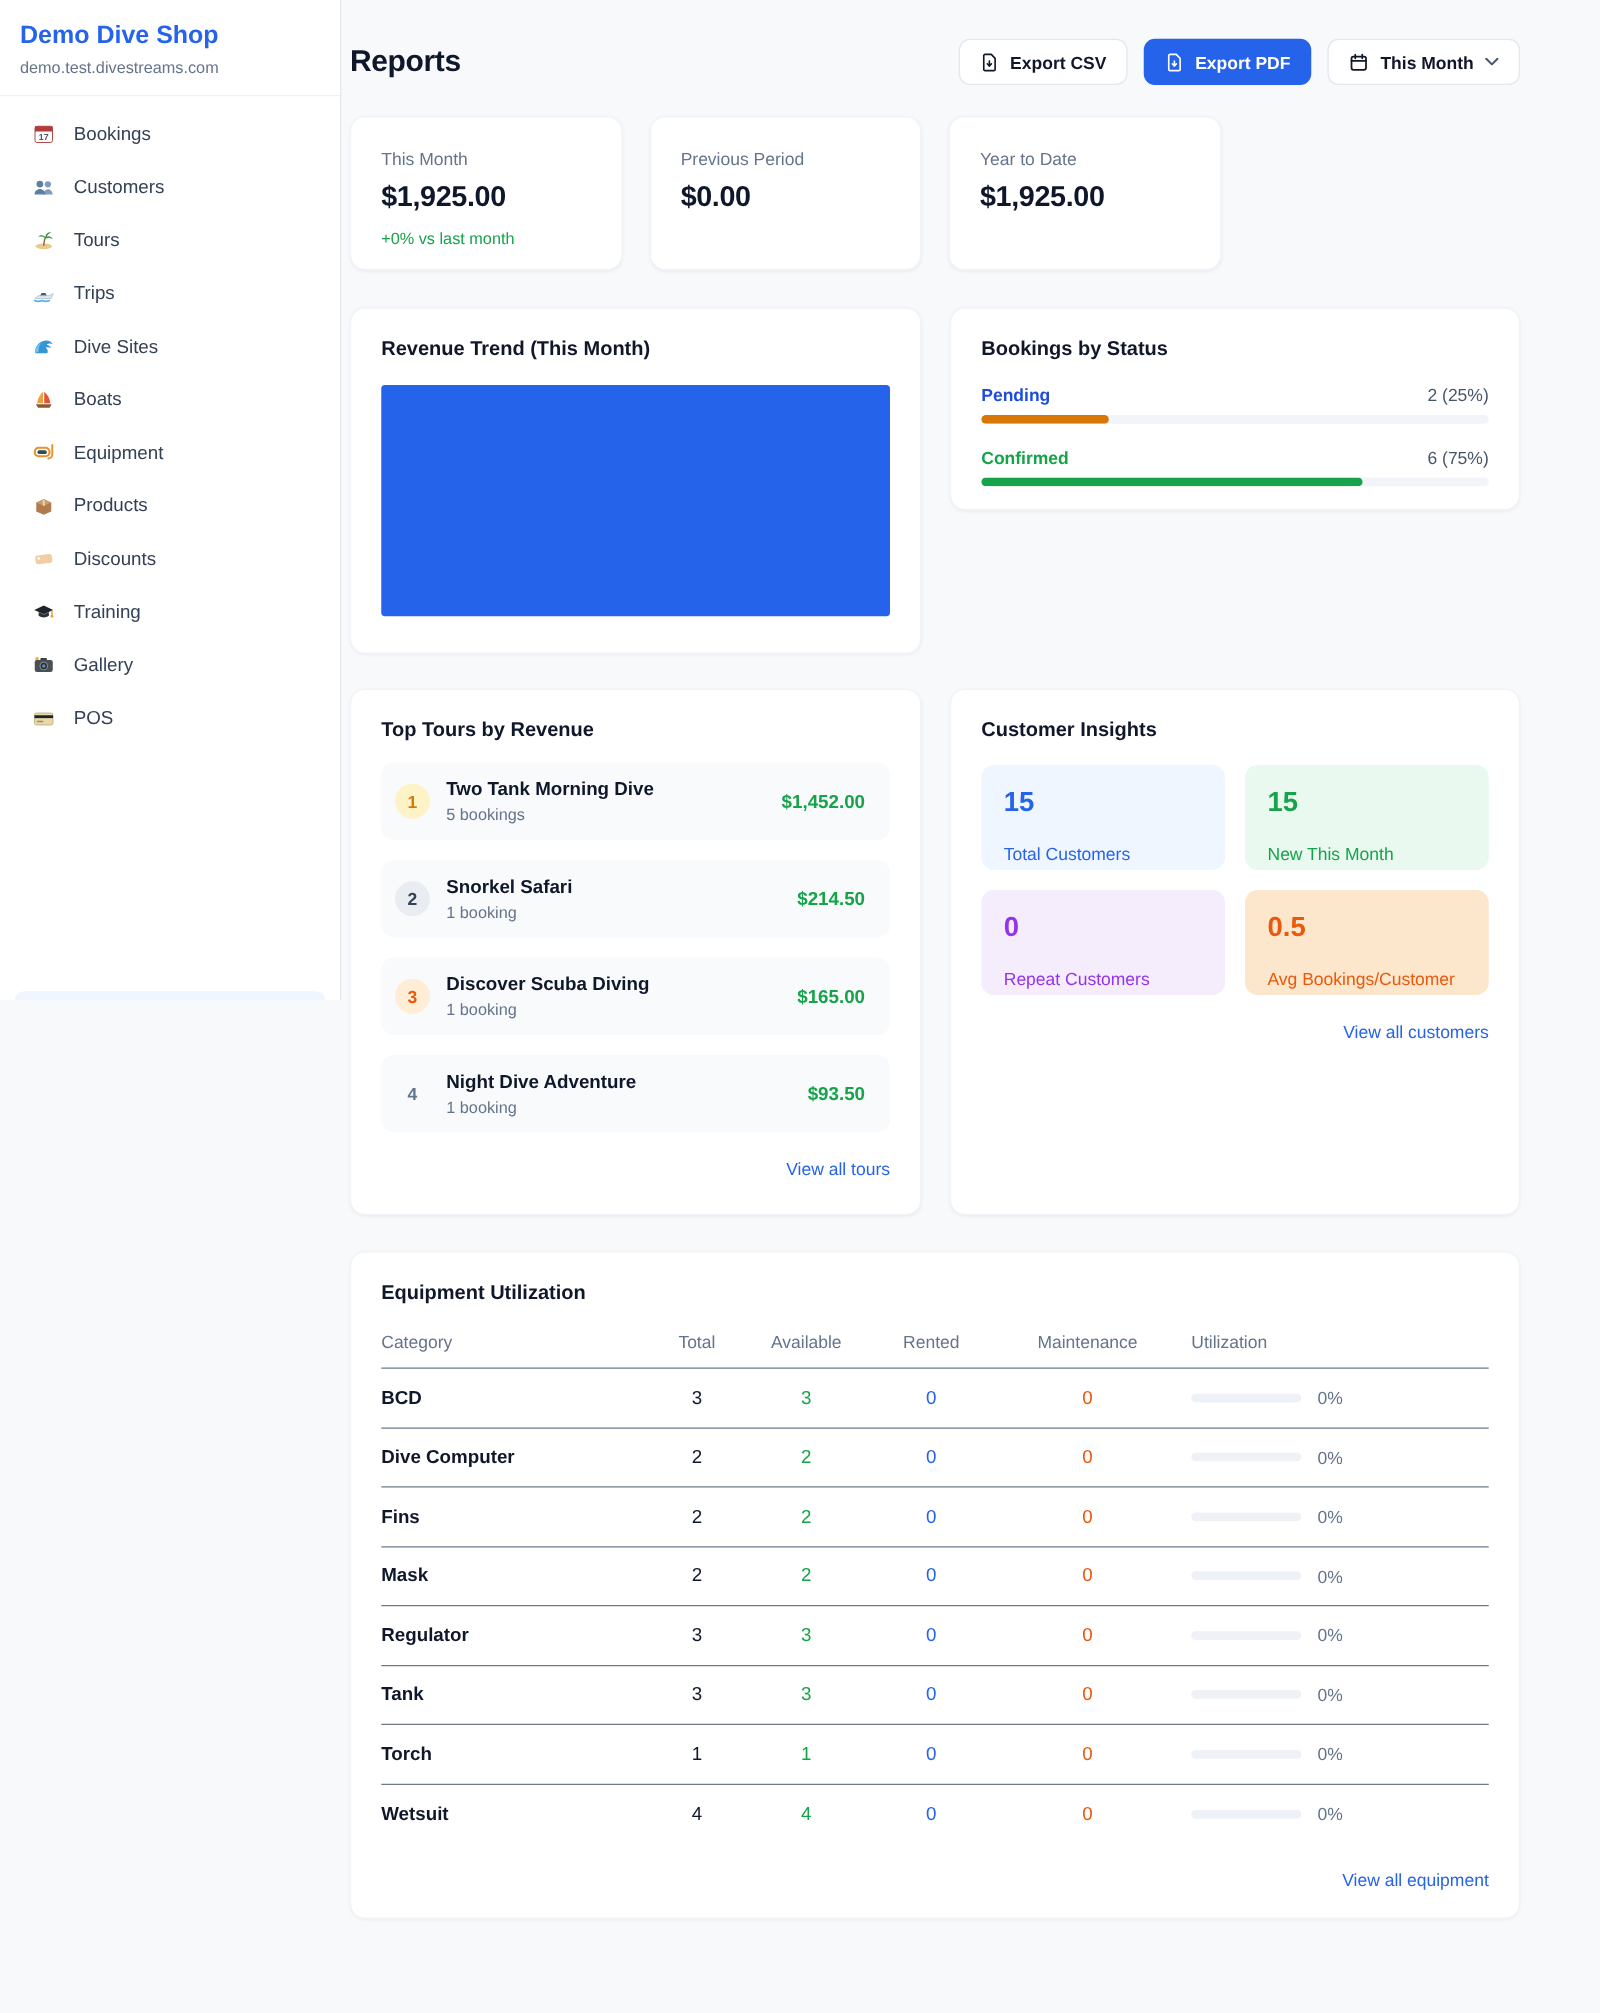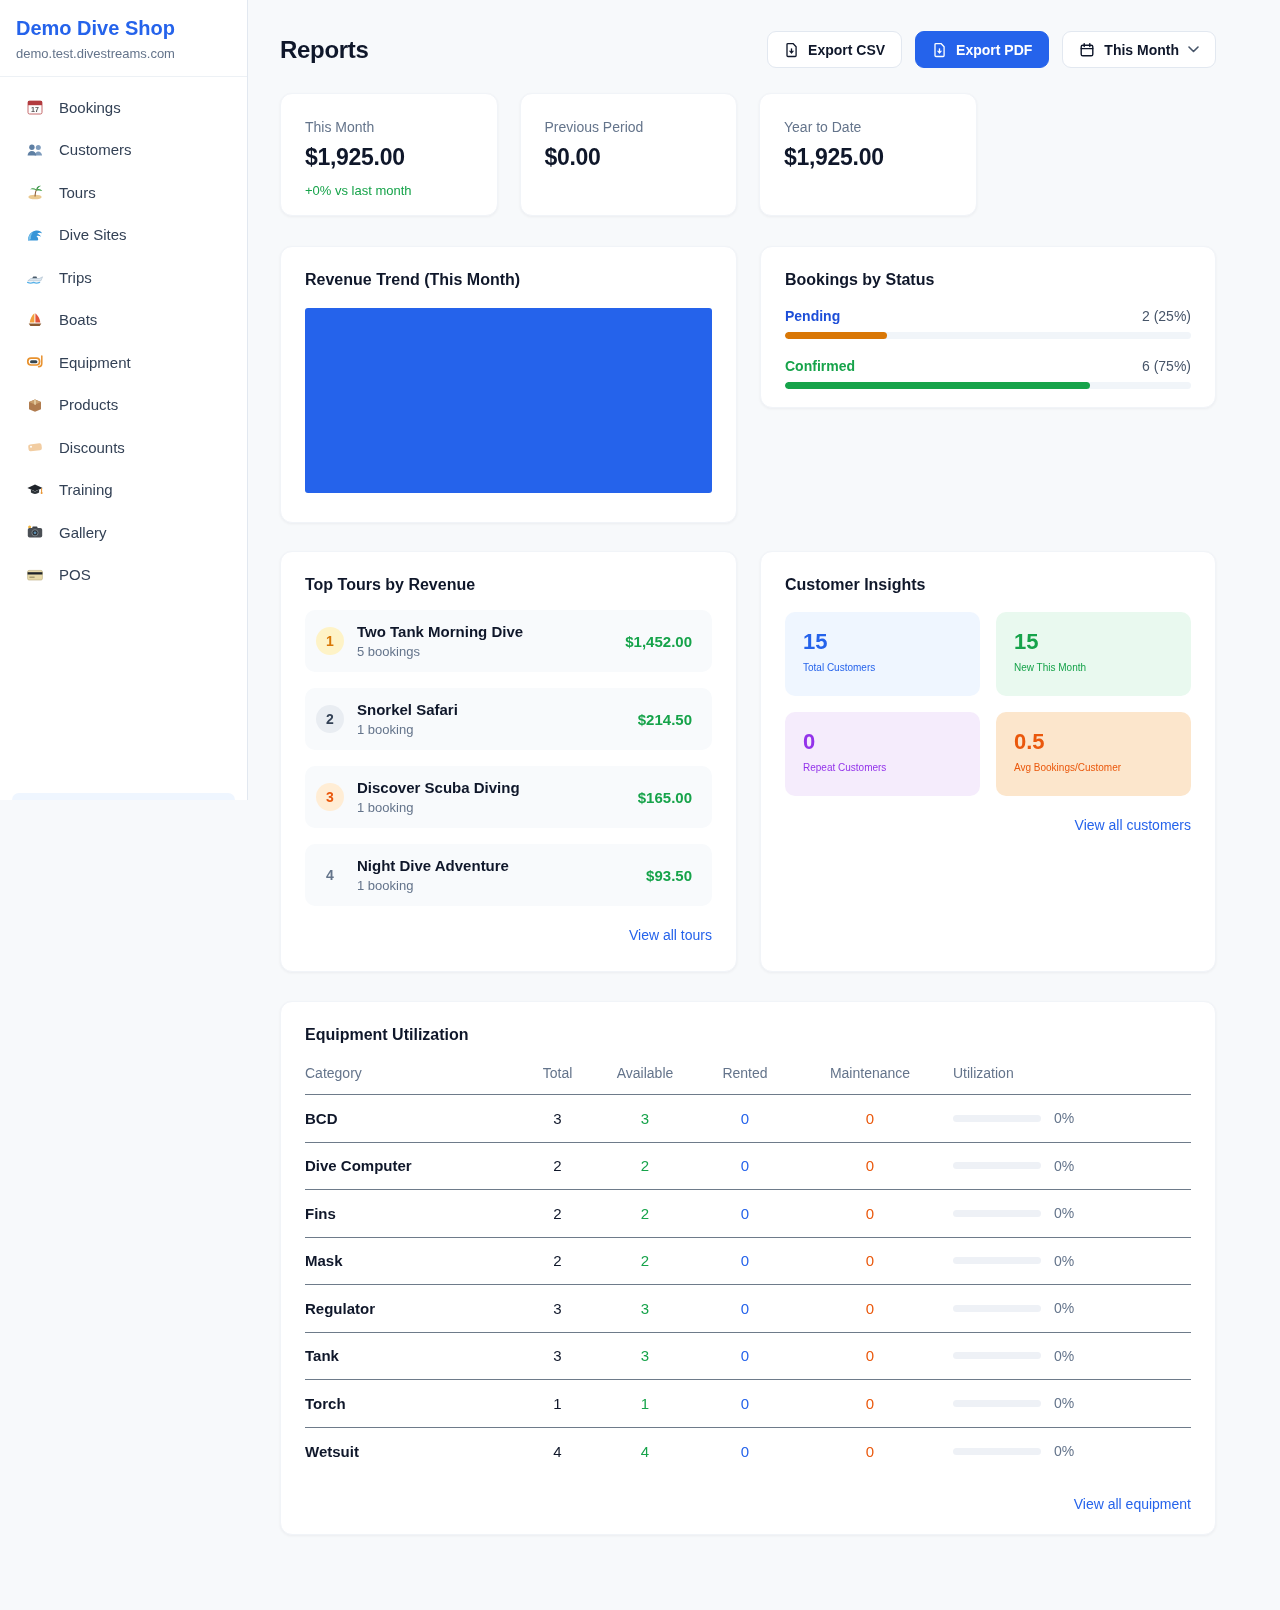--- a/index.html
+++ b/index.html
@@ -2,21 +2,21 @@
 <html><head>
 <meta charset="utf-8">
 <style>
   * { margin:0; padding:0; box-sizing:border-box; }
   html,body { width:1280px; }
   body {
     height:1610px; position:relative; background:#f7f9fb;
     font-family:"Liberation Sans", sans-serif; color:#0f172a;
   }
   
-  .sidebar { position:absolute; left:0; top:0; width:248px; height:800px;
+  .sidebar { position:absolute; left:0; top:0; width:273px; height:800px;
     background:#fff; border-right:1px solid #e2e8f0; display:flex; flex-direction:column;justify-content:space-between; }
   .brand { padding:17px 16px 15px; border-bottom:1px solid #edf1f5; }
   .brand-name { color:#2563eb; font-size:20px; font-weight:700; }
   .brand-domain { color:#64748b; font-size:13px; margin-top:6px; }
   .nav { flex:1; padding:9px 12px 0; position:relative; overflow:hidden; }
   .nav-item { display:flex; align-items:center; gap:15px; padding:10px 14px;
     border-radius:8px; color:#334155; font-size:15px; cursor:pointer; height:42.5px; }
   .nav-ico { width:18px; height:18px; flex:0 0 18px; display:inline-flex; }
   .nav-ico svg { width:18px; height:18px; }
   .nav-sliver { position:absolute; bottom:0; left:12px; right:12px; height:7px;
@@ -73,21 +73,21 @@
     justify-content:center; font-size:14px; font-weight:600; margin-right:13px;
     color:#64748b; flex:0 0 28px; }
   .tour-name { font-size:15px; font-weight:600; }
   .tour-sub { font-size:13px; color:#64748b; margin-top:4px; }
   .tour-price { margin-left:auto; font-size:15px; font-weight:700; color:#16a34a; }
   .view-link { display:block; text-align:right; color:#2563eb; font-size:14px;
     margin-top:21px; cursor:pointer; text-decoration:none; }
   .tiles { display:grid; grid-template-columns:1fr 1fr; gap:16px; margin-top:18px; }
   .tile { border-radius:10px; padding:17px 18px; height:84px; }
   .tile-num { font-size:22px; font-weight:700; }
-  .tile-label { font-size:10px; margin-top:7px; }
+  .tile-label { font-size:14px; margin-top:20px; }
   
   .equip-card { width:936px; padding:24px; height:534px; }
   .t-head, .t-row { display:grid;
     grid-template-columns:215px 75px 100px 100px 150px 248px; align-items:center; }
   .t-head { color:#64748b; font-size:14px; padding:21px 0 13px; border-bottom:1px solid #6e7b8a; }
   .t-row { height:47.5px; font-size:15px; border-bottom:1px solid #6e7b8a; }
   .t-row:last-of-type { border-bottom:none; }
   .c-cat { font-weight:600; color:#0f172a; }
   .c-num { text-align:center; }
   .c-num.avail { color:#16a34a; }
@@ -136,35 +136,35 @@
             <path d="M10.3 6.4C8 4.6 5.6 4.8 4.2 6.5c2-.5 4-.2 6 .8z" fill="#3e9e46"></path>
             <path d="M10.3 6.3c.4-2.4 2.2-3.7 4.6-3.4-1.8.7-3 1.9-3.6 3.7z" fill="#2f8f3e"></path>
             <path d="M10.5 6.5c2.4-1 4.6-.3 5.8 1.6-2-.9-4-.9-5.8-.3z" fill="#3e9e46"></path>
           </svg>
         </span>
       <span>Tours</span>
     </div>
     <div class="nav-item">
       <span class="nav-ico">
           <svg viewBox="0 0 18 18">
-            <path d="M2 14.5c0-5.2 2.6-8.8 7.1-9.8 3.5-.8 6 .7 7 2.6-1.8-.9-3.6-.7-4.8.4 2 .4 3.2 1.6 3.6 3.1-1.4-1-3-1.2-4.4-.6 1.2.8 1.8 2 1.7 3.4 0 .4-.3.7-.7.9z" fill="#3695d8"></path>
-            <path d="M2 14.5c.3-4 2-6.9 5.1-8.2-1.7 1.9-2.4 4.1-2.2 6.7z" fill="#7cc3ec"></path>
-          </svg>
-        </span>
-      <span>Dive Sites</span>
-    </div>
-    <div class="nav-item">
-      <span class="nav-ico">
-          <svg viewBox="0 0 18 18">
             <path d="M6 10.6l1.3-2.2h3.1l1 2.2z" fill="#4a5b6b"></path>
             <path d="M1.8 12.8l2.9-2.3h8.5l3.4-1.7-1.7 4z" fill="#dce7f0" stroke="#9fb3c4" stroke-width="0.5"></path>
             <path d="M1.6 14.4c2 .9 4 .9 6 0 2 .9 4 .9 6 0" stroke="#57b1e8" stroke-width="1.3" fill="none" stroke-linecap="round"></path>
           </svg>
         </span>
       <span>Trips</span>
+    </div>
+    <div class="nav-item">
+      <span class="nav-ico">
+          <svg viewBox="0 0 18 18">
+            <path d="M2 14.5c0-5.2 2.6-8.8 7.1-9.8 3.5-.8 6 .7 7 2.6-1.8-.9-3.6-.7-4.8.4 2 .4 3.2 1.6 3.6 3.1-1.4-1-3-1.2-4.4-.6 1.2.8 1.8 2 1.7 3.4 0 .4-.3.7-.7.9z" fill="#3695d8"></path>
+            <path d="M2 14.5c.3-4 2-6.9 5.1-8.2-1.7 1.9-2.4 4.1-2.2 6.7z" fill="#7cc3ec"></path>
+          </svg>
+        </span>
+      <span>Dive Sites</span>
     </div>
     <div class="nav-item">
       <span class="nav-ico">
           <svg viewBox="0 0 18 18">
             <path d="M8.4 2.3v9.2H3.7c.6-3.9 2.2-7 4.7-9.2z" fill="#f2a03d"></path>
             <path d="M9.4 2.3c2.8 2.4 4.4 5.4 4.9 9.2H9.4z" fill="#e2543a"></path>
             <path d="M2.7 12.4h12.6l-1.6 2.7H4.4z" fill="#8a5a32"></path>
           </svg>
         </span>
       <span>Boats</span>

